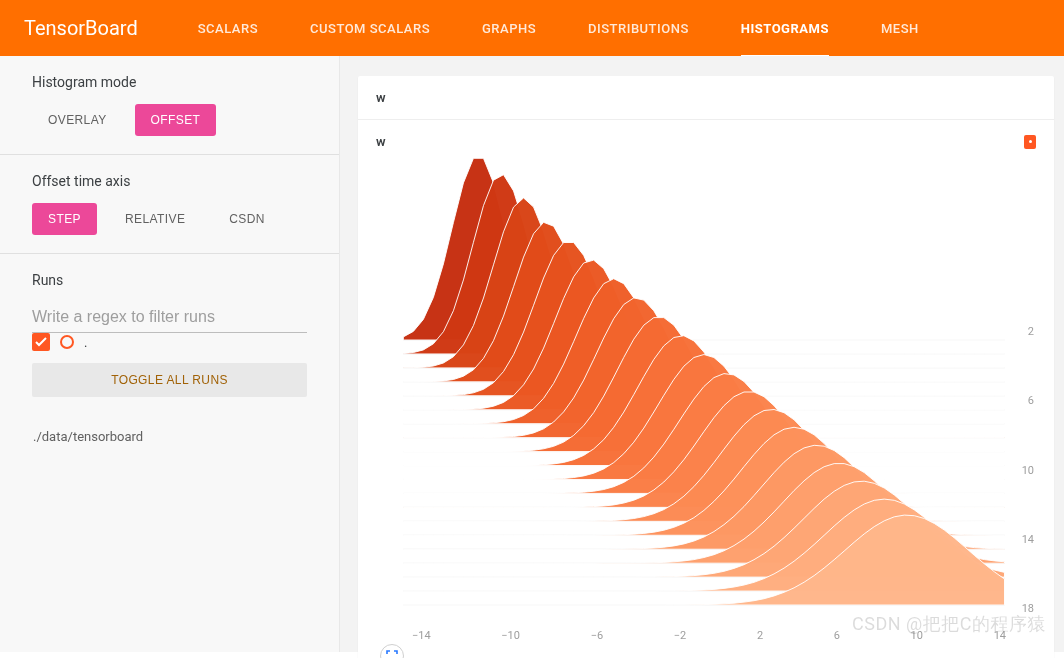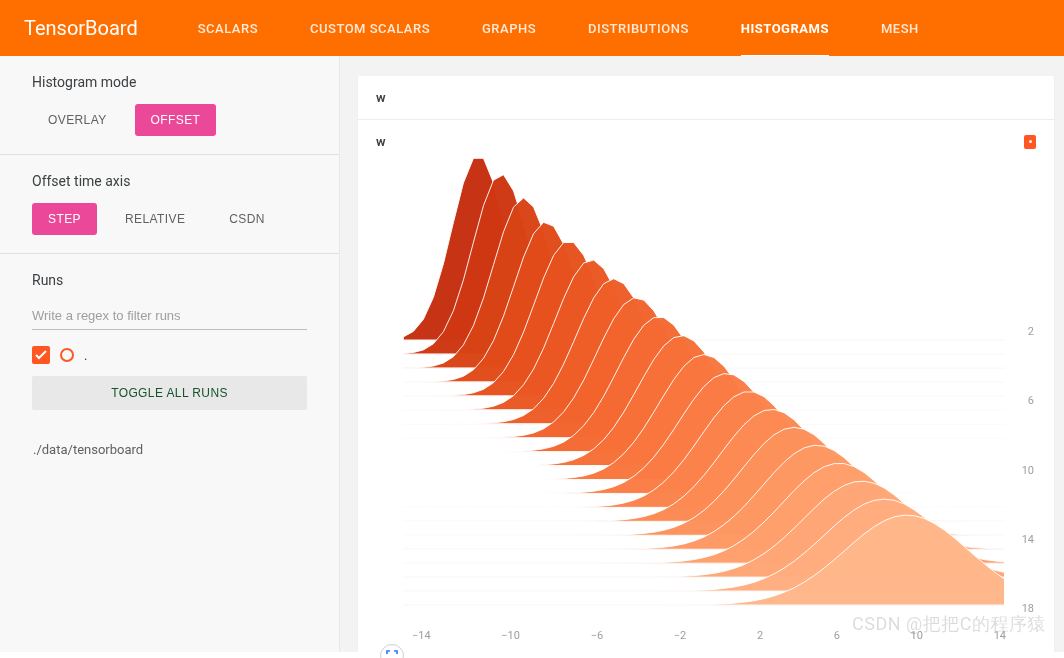--- a/index.html
+++ b/index.html
@@ -9,28 +9,28 @@
 .tabs { display: flex; gap: 52px; }
 .tab { font-size: 13px; letter-spacing: 0.5px; color: rgba(255,255,255,0.85); padding: 22px 0 19px; cursor: pointer; font-weight: 500; }
 .tab.active { color: #fff; border-bottom: 3px solid #fff; font-weight: 700; }
 .layout { display: flex; height: calc(100% - 62px); }
 .sidebar { width: 340px; background: #f8f8f8; border-right: 1px solid #e8e8e8; padding: 0; overflow-y: auto; font-size: 14px; color: #3c4043; }
 .sidebar .section { padding: 18px 32px; border-bottom: 1px solid #e0e0e0; }
 .sidebar .section-title { font-size: 14px; color: #3c4043; margin-bottom: 14px; }
 .btn-group { display: flex; gap: 12px; }
 .pill { padding: 9px 16px; border-radius: 3px; font-size: 12px; letter-spacing: 0.4px; cursor: pointer; color: #616161; background: transparent; border: none; }
 .pill.active { background: #ec4899; color: #fff; }
-.filter-input { width: 100%; border: none; border-bottom: 1px solid #bdbdbd; background: transparent; padding: 6px 0; font-size: 13px; color: #be185d; outline: none; margin-bottom: 16px; }
+.filter-input { width: 100%; border: none; border-bottom: 1px solid #bdbdbd; background: transparent; padding: 6px 0; font-size: 16px; color: #be185d; outline: none; }
 .filter-input::placeholder { color: #9e9e9e; }
 .run-row { display: flex; align-items: center; gap: 10px; margin-bottom: 12px; }
 .checkbox { width: 18px; height: 18px; border-radius: 2px; background: #ff5722; display: flex; align-items: center; justify-content: center; cursor: pointer; }
 .checkbox svg { stroke: #fff; }
 .swatch { width: 14px; height: 14px; border: 2px solid #ff5722; border-radius: 50%; }
 .run-label { font-size: 13px; color: #3c4043; }
-.toggle-all { width: 100%; padding: 10px 0; background: #e8e8e8; border: none; font-size: 12px; letter-spacing: 0.4px; color: #14532d; cursor: pointer; border-radius: 2px; }
+.toggle-all { width: 100%; padding: 10px 0; background: #e8e8e8; border: none; font-size: 12px; letter-spacing: 0.4px; color: #a16207; cursor: pointer; border-radius: 2px; }
 .data-path { font-size: 13px; color: #616161; padding: 14px 33px; }
 .main { flex: 1; background: #f3f3f3; position: relative; padding: 20px 10px 0 18px; }
 .card { background: #fff; border-radius: 2px; box-shadow: 0 1px 2px rgba(0,0,0,0.06); }
 .card-header { padding: 14px 18px; border-bottom: 1px solid #eee; font-size: 13px; font-weight: 600; color: #3c4043; }
 .plot-wrap { padding: 8px 14px 30px 14px; position: relative; }
 .plot-title-row { display: flex; justify-content: space-between; align-items: center; padding: 6px 4px 6px 4px; }
 .plot-title { font-size: 13px; font-weight: 600; color: #3c4043; }
 .badge { width: 12px; height: 14px; background: #ff5722; border-radius: 2px; display: flex; align-items: center; justify-content: center; cursor: pointer; }
 .badge span { width: 3px; height: 3px; background: #fff; border-radius: 50%; }
 .chart { width: 100%; height: 470px; position: relative; }

